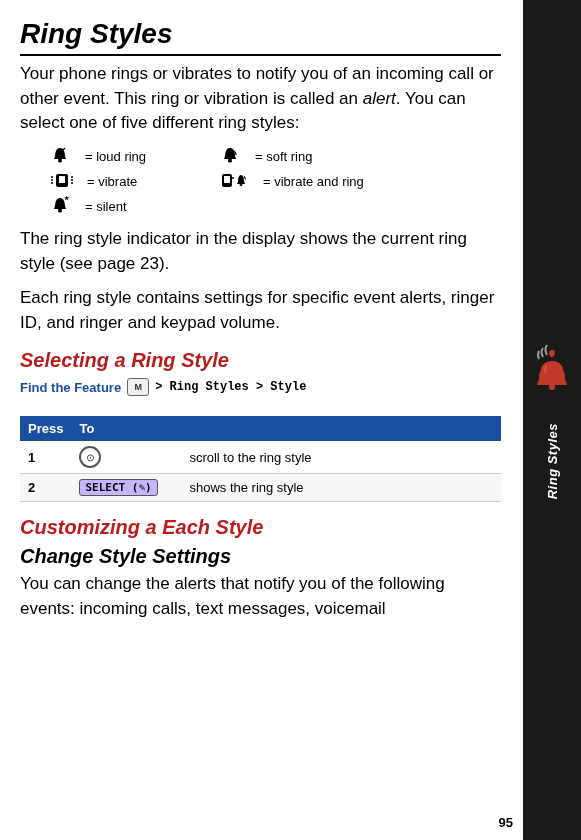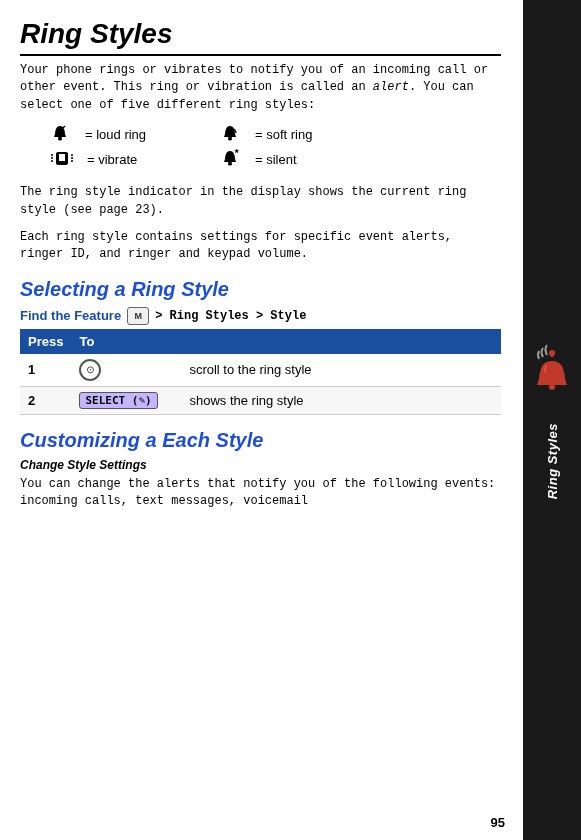--- a/index.html
+++ b/index.html
@@ -29,25 +29,24 @@
       font-style: italic;
       color: #000;
       margin-bottom: 6px;
       border-bottom: 2px solid #000;
       padding-bottom: 4px;
       display: block;
     }
 
     
     .body-text {
-      font-size: 12px;
+      font-size: 17px;
       line-height: 1.45;
       margin-bottom: 10px;
       color: #000;
-      font-family: Liberation Mono, monospace;
     }
 
     .body-text em, em {
       font-style: italic;
     }
 
     
     .icon-grid {
       display: grid;
       grid-template-columns: 160px 160px;
@@ -68,28 +67,28 @@
       font-size: 13px;
       font-weight: bold;
       min-width: 22px;
     }
 
     
     .section-heading {
       font-size: 20px;
       font-weight: bold;
       font-style: italic;
-      color: #1d4ed8;
+      color: #b91c1c;
       margin-top: 14px;
       margin-bottom: 6px;
     }
 
     
     .sub-heading {
-      font-size: 12px;
+      font-size: 20px;
       font-weight: bold;
       font-style: italic;
       color: #000;
       margin-top: 0;
       margin-bottom: 4px;
     }
 
     
     .find-feature-row {
       display: flex;
@@ -122,21 +121,21 @@
     .mono-text {
       font-family: 'Courier New', monospace;
       font-size: 12px;
       font-weight: bold;
     }
 
     
     .steps-table {
       width: 100%;
       border-collapse: collapse;
-      margin-top: 4px;
+      margin-top: 20px;
       font-size: 13px;
     }
 
     .steps-table thead tr {
       background-color: #1a4fa0;
       color: #ffffff;
     }
 
     .steps-table thead th {
       padding: 5px 8px;
@@ -226,21 +225,21 @@
       writing-mode: vertical-rl;
       transform: rotate(180deg);
       letter-spacing: 0.5px;
       margin-top: 16px;
     }
 
     
     .page-number-area {
       position: absolute;
       bottom: 10px;
-      right: 76px;
+      right: 68px;
       font-size: 13px;
       font-weight: bold;
     }
   </style>
 </head>
 <body>
 
 <div class="page-container">
 
   <span class="page-title">Ring Styles</span>
@@ -287,20 +286,37 @@
           <line x1="3" y1="9" x2="1" y2="9" stroke="#000" stroke-width="1.5"></line>
           <line x1="3" y1="12" x2="1" y2="12" stroke="#000" stroke-width="1.5"></line>
           <line x1="21" y1="6" x2="23" y2="6" stroke="#000" stroke-width="1.5"></line>
           <line x1="21" y1="9" x2="23" y2="9" stroke="#000" stroke-width="1.5"></line>
           <line x1="21" y1="12" x2="23" y2="12" stroke="#000" stroke-width="1.5"></line>
         </svg>
       </span>
       <span>= vibrate</span>
     </div>
 
+    <div class="icon-row">
+      <span class="icon-symbol">
+        <svg width="30" height="18" viewBox="0 0 30 18">
+
+          <rect x="2" y="3" width="10" height="13" rx="2" fill="#000"></rect>
+          <rect x="4" y="5" width="6" height="7" fill="#fff"></rect>
+
+          <line x1="0" y1="7" x2="-1" y2="7" stroke="#000" stroke-width="1.5"></line>
+          <line x1="12" y1="7" x2="14" y2="7" stroke="#000" stroke-width="1.5"></line>
+
+          <path d="M21 4 Q19 4 18.5 6.5 Q18 8 18 10.5 L17 13 L25 13 L24 10.5 Q24 8 23.5 6.5 Q23 4 21 4Z" fill="#000"></path>
+          <ellipse cx="21" cy="14" rx="1.5" ry="1" fill="#000"></ellipse>
+          <path d="M24 5.5 Q25.5 7 25.5 8.5" stroke="#000" stroke-width="1.1" fill="none"></path>
+        </svg>
+      </span>
+      <span>= vibrate and ring</span>
+    </div>
 
     <div class="icon-row">
       <span class="icon-symbol">
         <svg width="20" height="18" viewBox="0 0 20 18">
           <path d="M10 2 Q7 2 6 5 Q5 7 5 10 L4 13 L16 13 L15 10 Q15 7 14 5 Q13 2 10 2Z" fill="#000"></path>
           <rect x="8" y="13" width="4" height="2" rx="1" fill="#000"></rect>
           <ellipse cx="10" cy="15.5" rx="2" ry="1" fill="#000"></ellipse>
 
           <text x="14" y="4" font-size="6" fill="#000" font-weight="bold">★</text>
         </svg>

